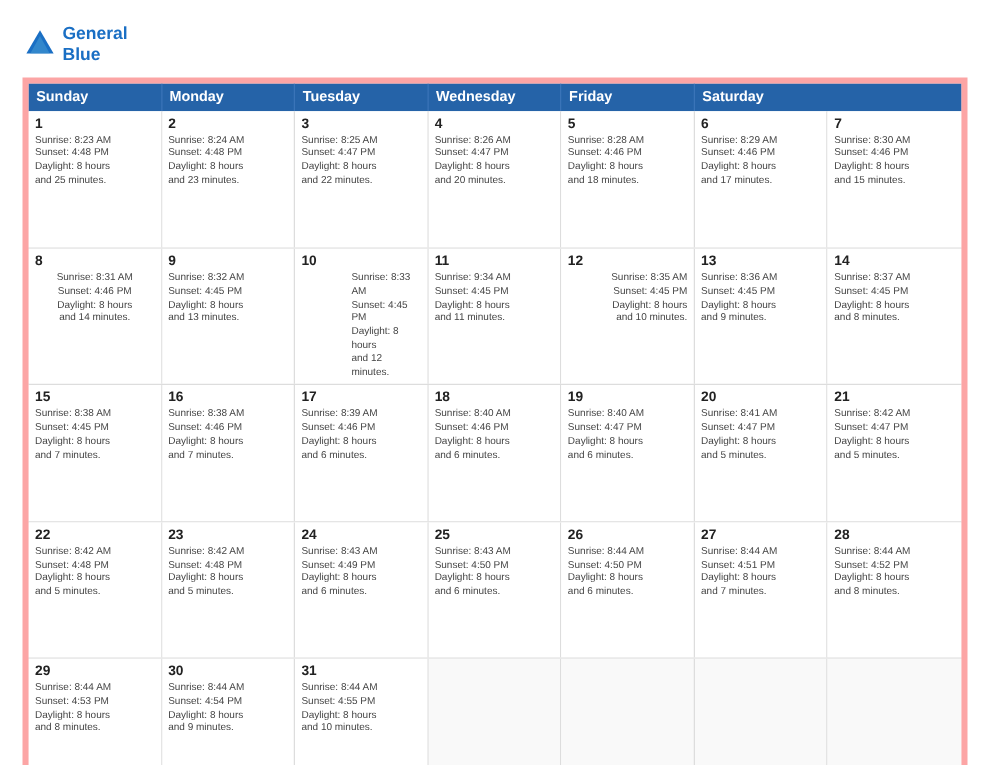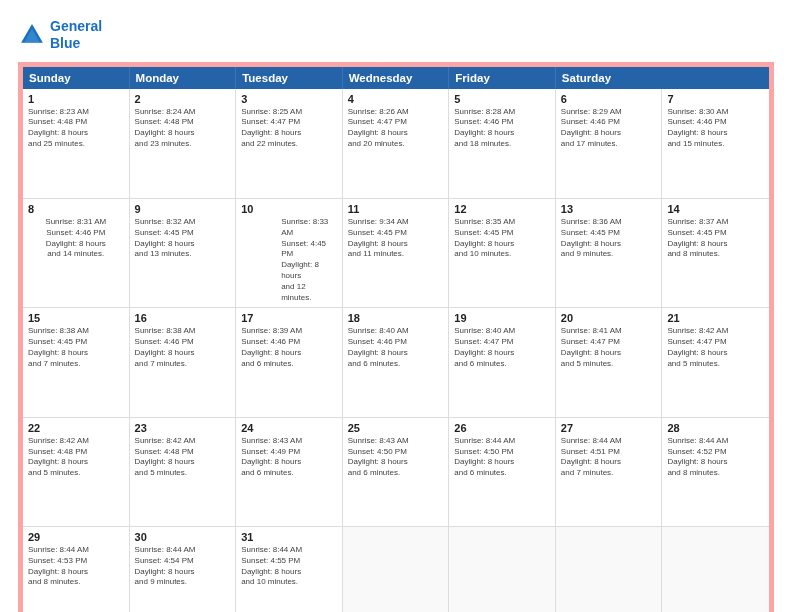--- a/index.html
+++ b/index.html
@@ -213,21 +213,21 @@
           </div>
           <div class="cell">
             <div class="cell-day">11</div>
             <div class="cell-info" style="white-space: pre-line;">Sunrise: 9:34 AM
 Sunset: 4:45 PM
 Daylight: 8 hours
 and 11 minutes.</div>
           </div>
           <div class="cell">
             <div class="cell-day">12</div>
-            <div class="cell-info" style="white-space: pre-line;">Sunrise: 8:35 AM
+            <div class="cell-info" style="white-space: pre-line; text-align: right;">Sunrise: 8:35 AM
 Sunset: 4:45 PM
 Daylight: 8 hours
 and 10 minutes.</div>
           </div>
           <div class="cell">
             <div class="cell-day">13</div>
             <div class="cell-info" style="white-space: pre-line;">Sunrise: 8:36 AM
 Sunset: 4:45 PM
 Daylight: 8 hours
 and 9 minutes.</div>

